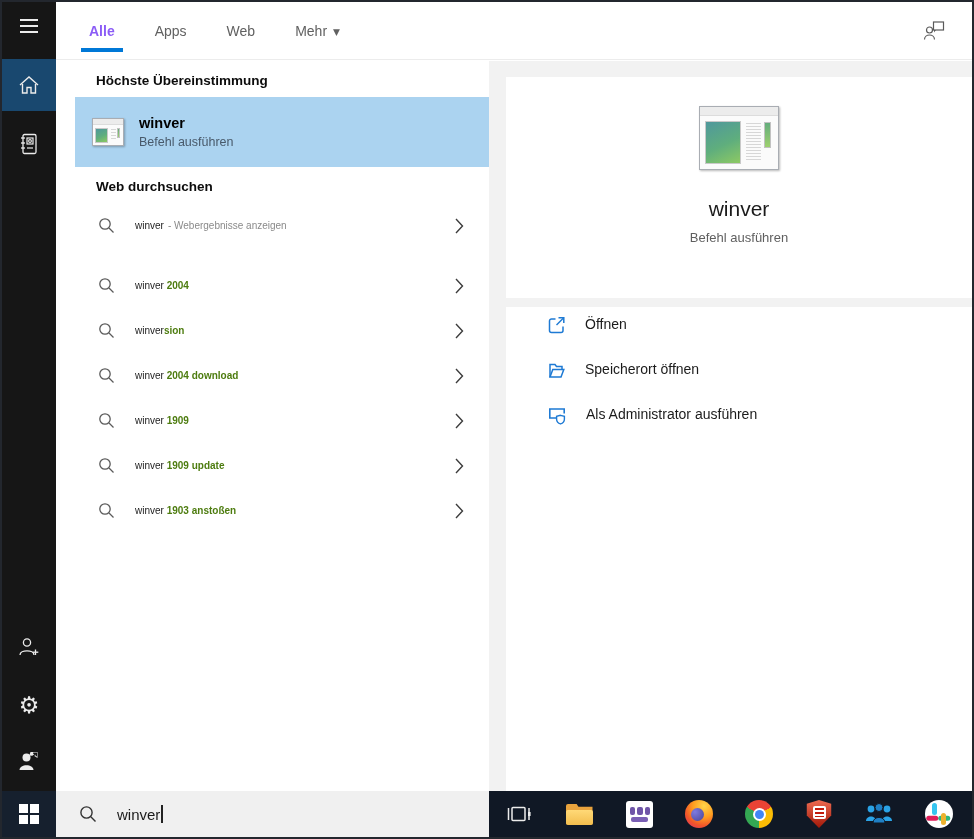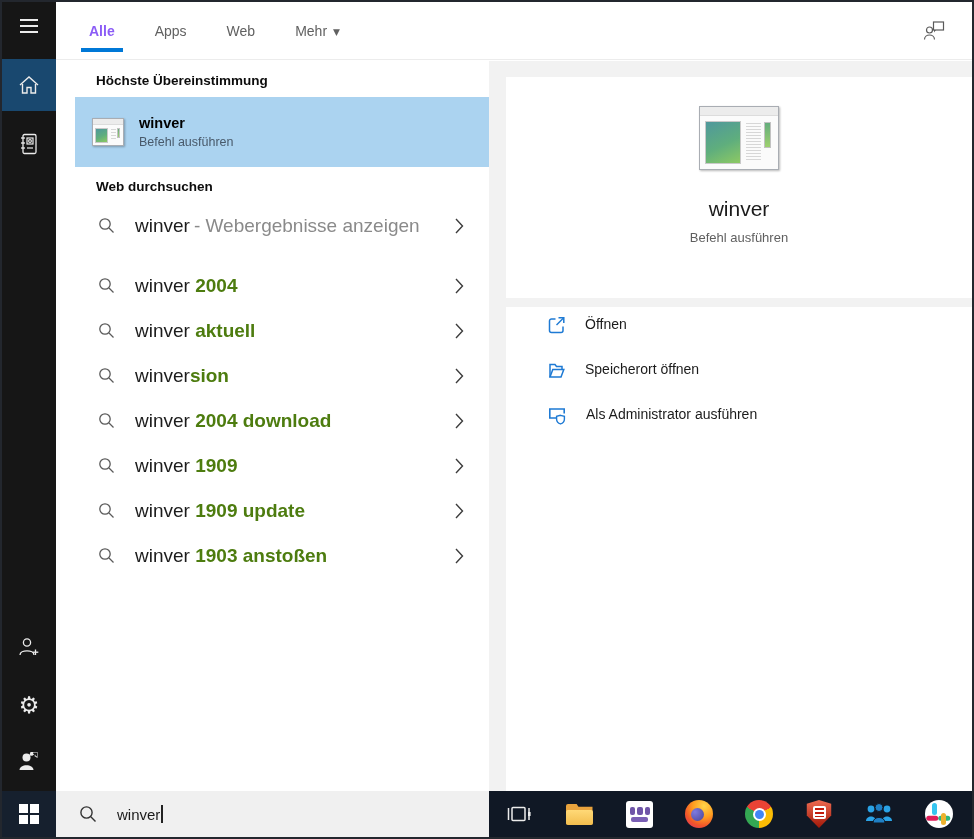--- a/index.html
+++ b/index.html
@@ -39,21 +39,21 @@
   .sec-header{ font-size:13.5px; font-weight:bold; color:#0c0c0c; padding:12px 0 9px 21px; }
   .best-row{
     height:70px; background:#abd3f0; display:flex; align-items:center; padding-left:17px; cursor:pointer;
   }
   .best-text{ margin-left:15px; }
   .best-title{ font-size:14.5px; font-weight:bold; color:#000; }
   .best-sub{ font-size:12.5px; color:#48596a; margin-top:4px; }
 
   .sug-row{ height:45px; display:flex; align-items:center; padding-left:23px; cursor:pointer; }
   .sug-row.gap-after{ margin-bottom:15px; }
-  .sug-text{ margin-left:20px; font-size:19px; color:#1c1c1c; white-space:pre; }
+  .sug-text{ margin-left:20px; font-size:10px; color:#1c1c1c; white-space:pre; }
   .sug-text .comp{ font-weight:bold; color:#4d7c0f; }
   .sug-text .ann{ color:#8a8a8a; margin-left:4px; }
   .chev{ margin-left:auto; margin-right:25px; display:flex; }
 
   
   .preview{ position:absolute; left:487px; top:59px; right:0; height:730px; background:#f2f2f2; padding-left:17px; }
   .card{ background:#fff; }
   .card.head{ margin-top:16px; height:221px; text-align:center; }
   .card.actions{ margin-top:9px; height:484px; padding-top:9px; }
   .pv-title{ font-size:21px; color:#1b1b1b; margin-top:23px; }
@@ -230,32 +230,20 @@
           <svg width="9" height="16" viewBox="0 0 9 16">
             <polyline points="1,1 7.5,8 1,15" fill="none" stroke="#3c3c3c" stroke-width="1.4"></polyline>
           </svg>
         </span>
     </div>
     <div class="sug-row">
       <svg width="17" height="17" viewBox="0 0 17 17">
           <circle cx="7" cy="7" r="5.2" fill="none" stroke="#5a5a5a" stroke-width="1.3"></circle>
           <line x1="11" y1="11" x2="15.5" y2="15.5" stroke="#5a5a5a" stroke-width="1.3"></line>
         </svg>
-      <span class="sug-text"><span class="typed">winver </span><span class="comp">aktuell</span><span class="ann"></span></span>
-      <span class="chev">
-          <svg width="9" height="16" viewBox="0 0 9 16">
-            <polyline points="1,1 7.5,8 1,15" fill="none" stroke="#3c3c3c" stroke-width="1.4"></polyline>
-          </svg>
-        </span>
-    </div>
-    <div class="sug-row">
-      <svg width="17" height="17" viewBox="0 0 17 17">
-          <circle cx="7" cy="7" r="5.2" fill="none" stroke="#5a5a5a" stroke-width="1.3"></circle>
-          <line x1="11" y1="11" x2="15.5" y2="15.5" stroke="#5a5a5a" stroke-width="1.3"></line>
-        </svg>
       <span class="sug-text"><span class="typed">winver</span><span class="comp">sion</span><span class="ann"></span></span>
       <span class="chev">
           <svg width="9" height="16" viewBox="0 0 9 16">
             <polyline points="1,1 7.5,8 1,15" fill="none" stroke="#3c3c3c" stroke-width="1.4"></polyline>
           </svg>
         </span>
     </div>
     <div class="sug-row">
       <svg width="17" height="17" viewBox="0 0 17 17">
           <circle cx="7" cy="7" r="5.2" fill="none" stroke="#5a5a5a" stroke-width="1.3"></circle>

